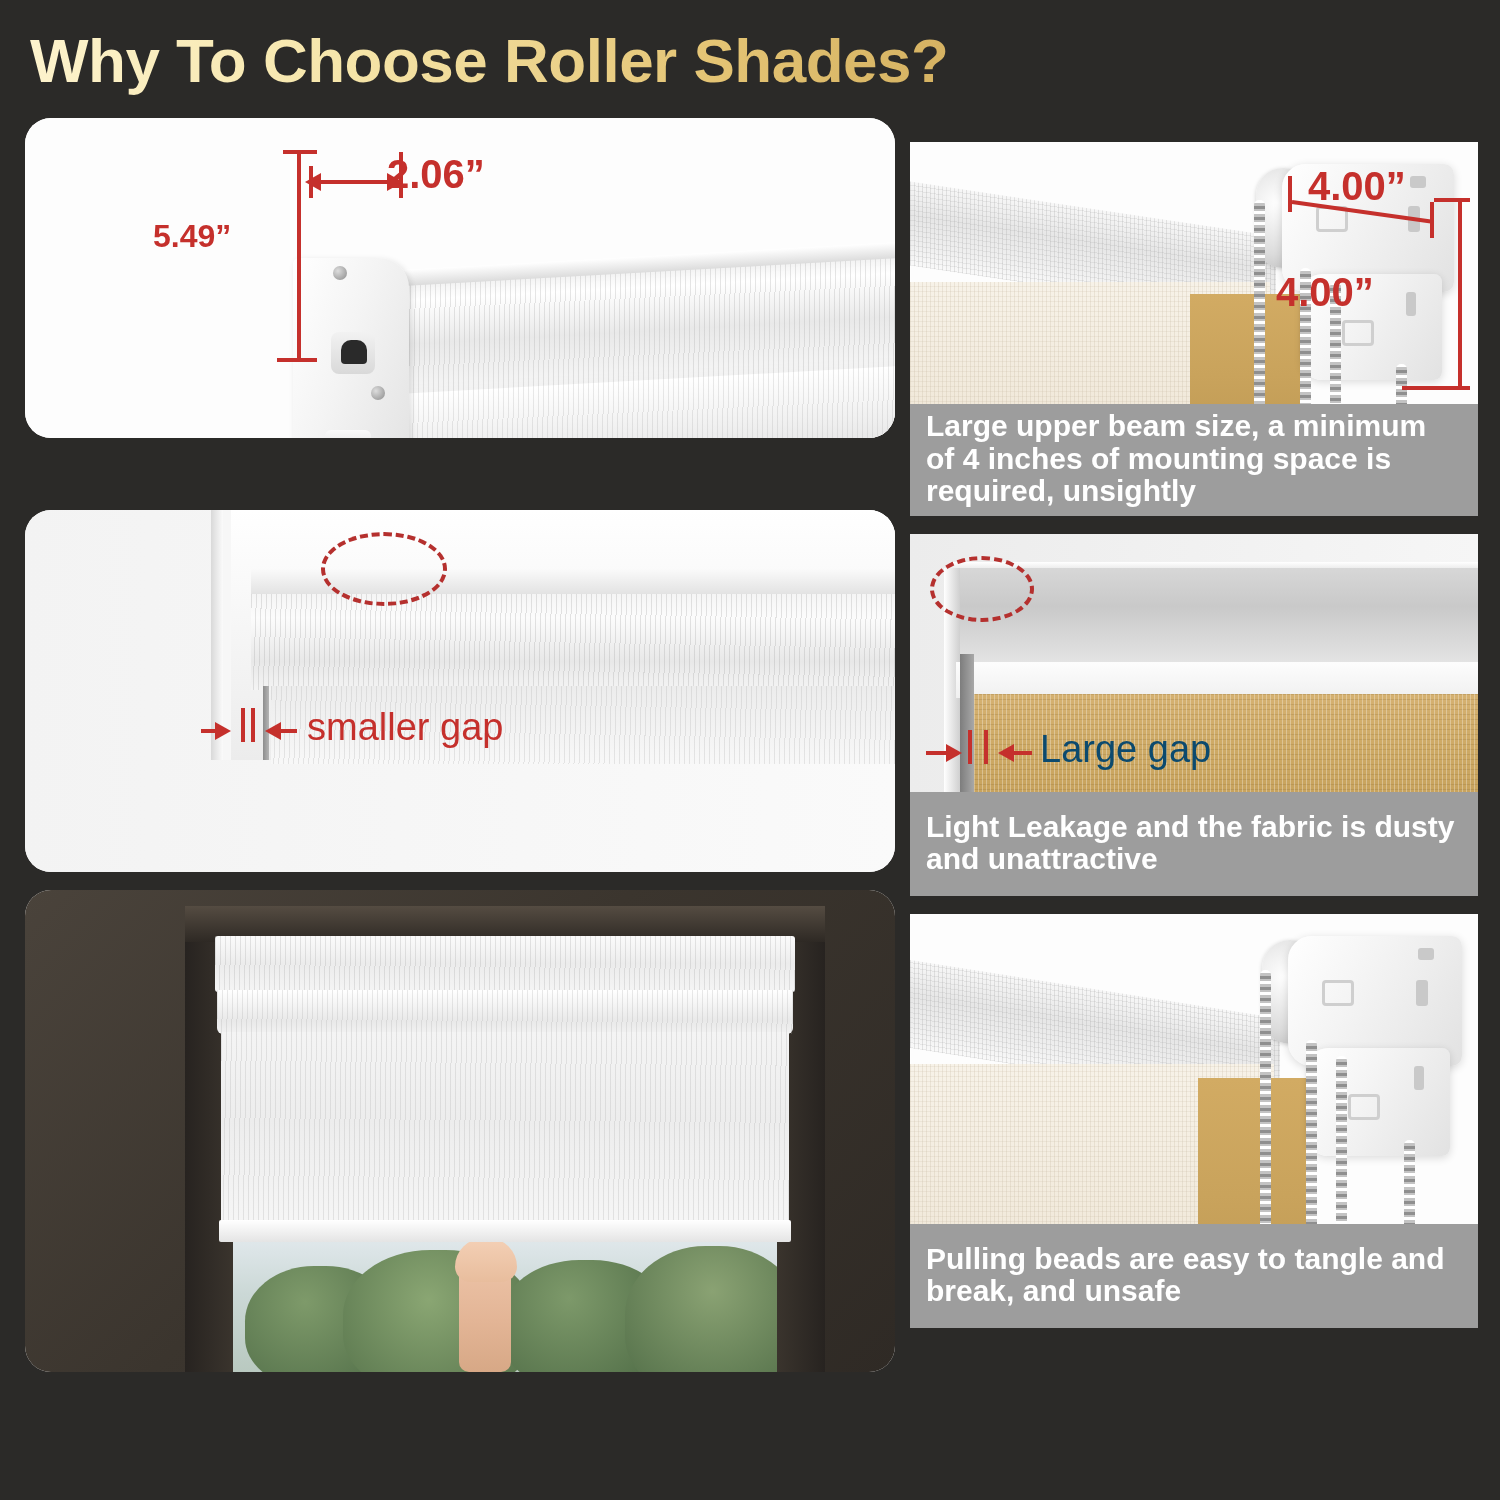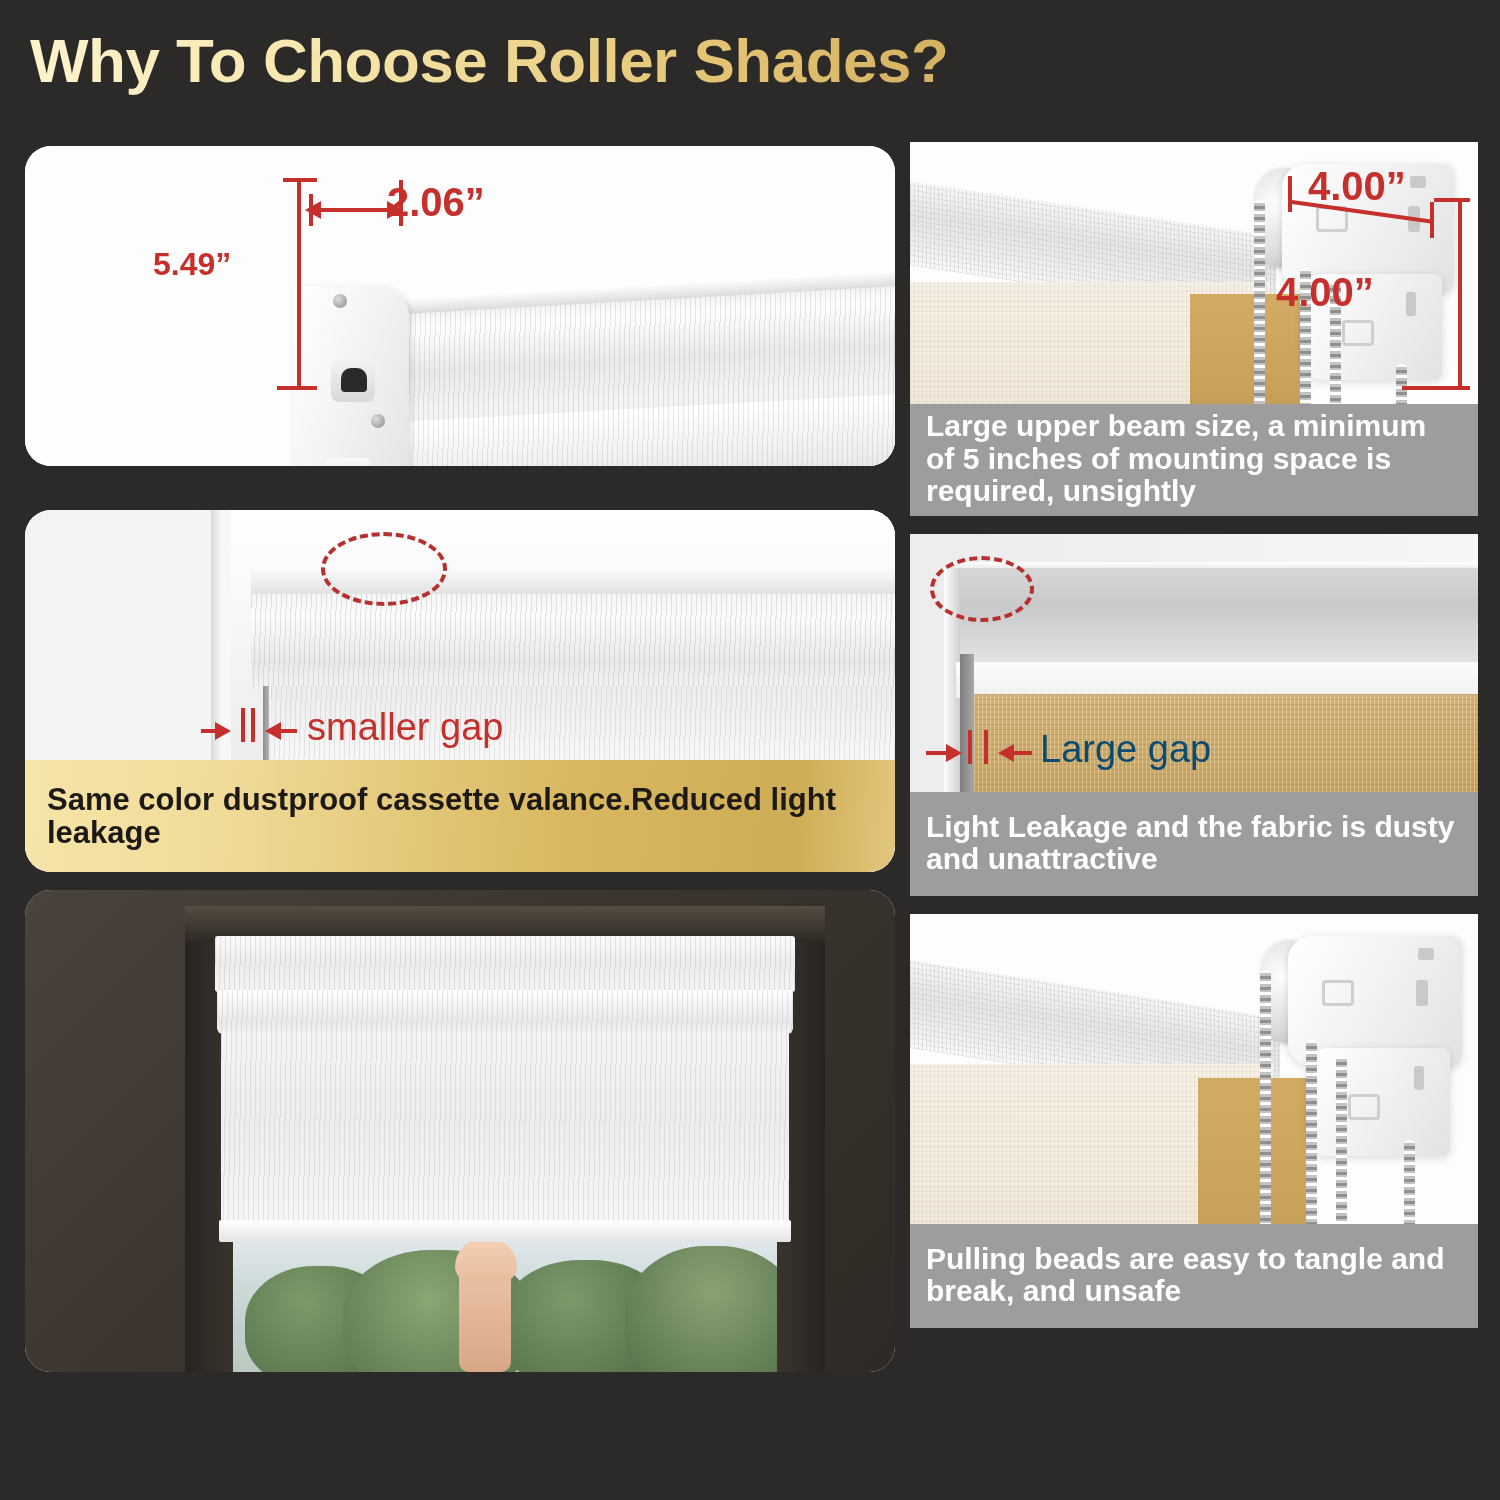--- a/index.html
+++ b/index.html
@@ -27,21 +27,21 @@
     color:transparent;
     -webkit-text-fill-color:transparent;
   }
 
   
   .panel{position:absolute;overflow:hidden;background:#fff;}
   .panel.left{border-radius:26px;}
   .panel.right{border-radius:0;margin-top:24px;}
 
   
-  #p1{left:25px;  top:118px; width:870px; height:320px;margin-top:28px;}
+  #p1{left:25px;  top:118px; width:870px; height:320px;}
   #p2{left:910px; top:118px; width:568px; height:374px;}
   #p3{left:25px;  top:510px; width:870px; height:362px;}
   #p4{left:910px; top:510px; width:568px; height:362px;}
   #p5{left:25px;  top:890px; width:870px; height:482px;}
   #p6{left:910px; top:890px; width:568px; height:414px;}
 
   .art{position:absolute;left:0;top:0;right:0;bottom:0;}
 
   
   .cap{
@@ -389,21 +389,21 @@
     <div class="tick" style="left:520px;top:60px;width:4px;height:36px;"></div>
     <div class="dimlabel red" style="left:398px;top:22px;font-size:40px;">4.00”</div>
 
     <div class="dimline" style="left:548px;top:56px;width:4px;height:192px;"></div>
     <div class="tick" style="left:524px;top:56px;width:36px;height:4px;"></div>
     <div class="tick" style="left:492px;top:244px;width:68px;height:4px;"></div>
     <div class="dimlabel red" style="left:366px;top:128px;font-size:40px;">4.00”</div>
   </div>
 
   <div class="cap gray" id="cap2">
-    <span class="txt">Large upper beam size, a minimum of 5 inches of mounting space is required, unsightly</span>
+    <span class="txt">Large upper beam size, a minimum of 4 inches of mounting space is required, unsightly</span>
   </div>
 </div>
 
 <div class="panel left" id="p3">
   <div class="art">
     <div class="wall"></div>
     <div class="frameOuter"></div>
     <div class="frameEdge"></div>
     <div class="valanceTop"></div>
     <div class="valance"></div>
@@ -414,23 +414,20 @@
 
     <div class="arrow-r" style="left:190px;top:212px;"></div>
     <div class="dimline" style="left:176px;top:219px;width:18px;height:4px;"></div>
     <div class="tick" style="left:216px;top:198px;width:4px;height:34px;"></div>
     <div class="tick" style="left:226px;top:198px;width:4px;height:34px;"></div>
     <div class="arrow-l" style="left:240px;top:212px;"></div>
     <div class="dimline" style="left:254px;top:219px;width:18px;height:4px;"></div>
     <div class="dimlabel" style="left:282px;top:196px;font-size:38px;color:#c5302c;">smaller gap</div>
   </div>
 
-  <div class="cap gold" id="cap3">
-    <span class="txt">Same color dustproof cassette valance.Reduced light leakage</span>
-  </div>
 </div>
 
 <div class="panel right" id="p4">
   <div class="art">
     <div class="wall"></div>
     <div class="railTop"></div>
     <div class="rail"></div>
     <div class="postL"></div>
     <div class="whiteFab"></div>
     <div class="gapdark"></div>

